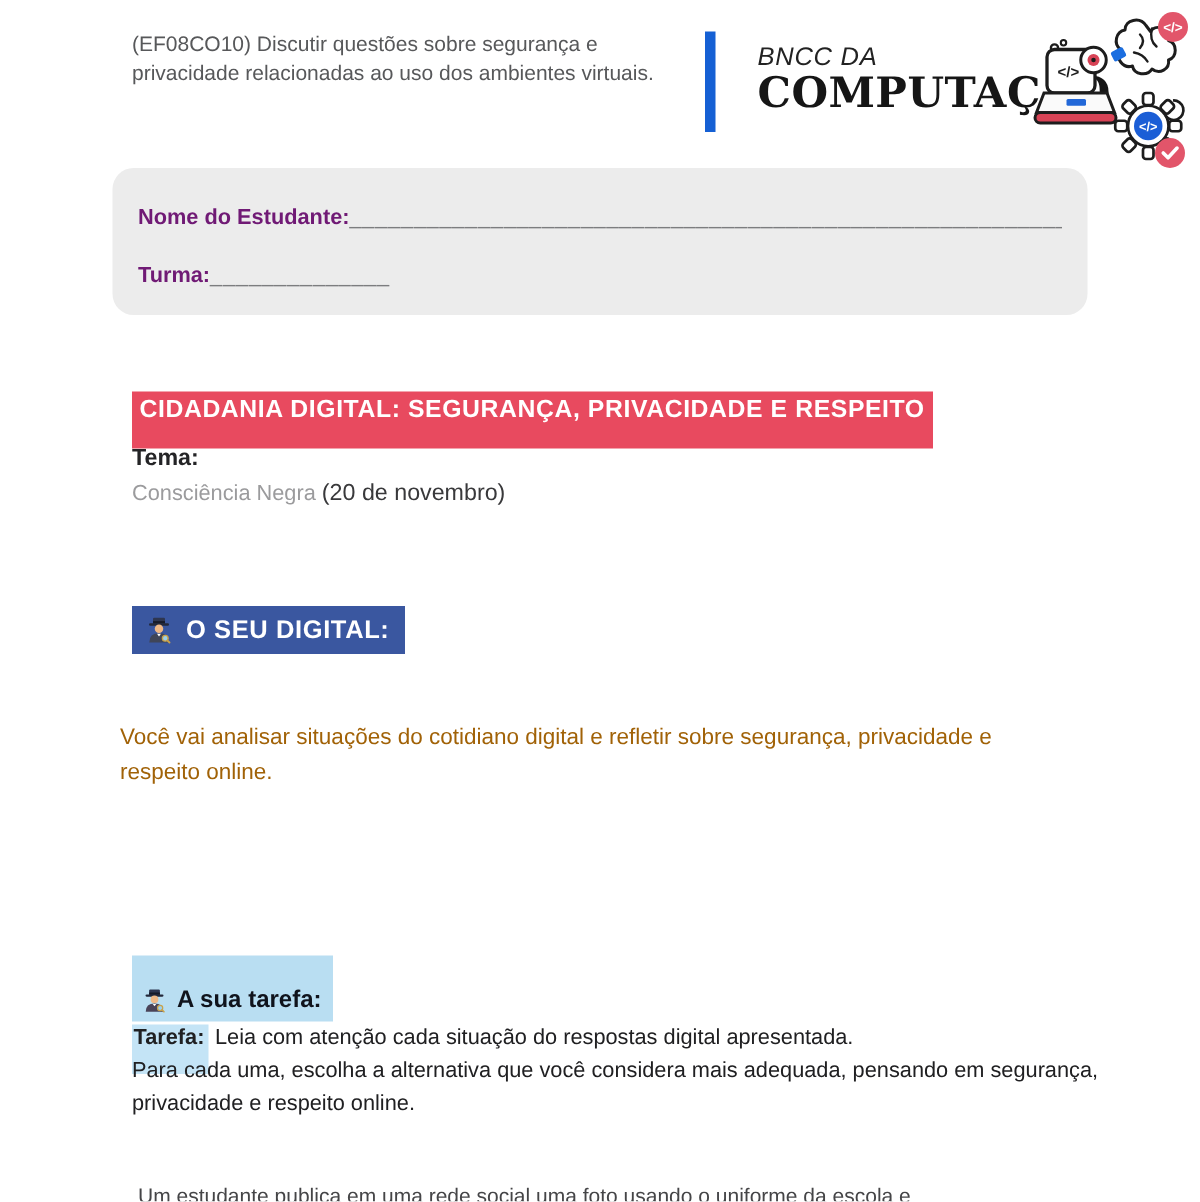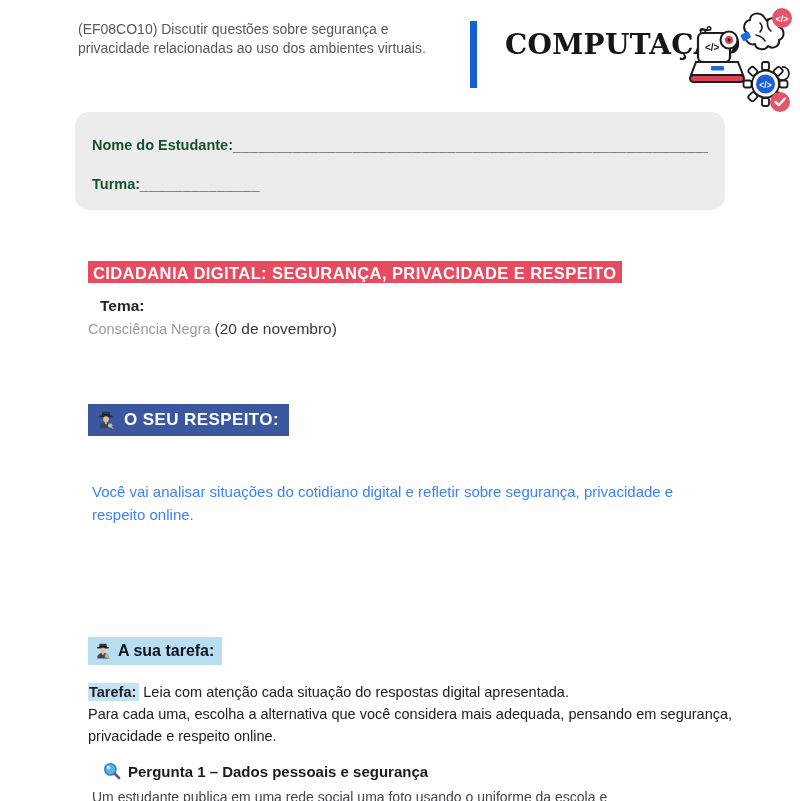--- a/index.html
+++ b/index.html
@@ -2,21 +2,21 @@
 <html><head>
 <meta charset="utf-8">
 <style>
   html,body{margin:0;padding:0;background:#ffffff;}
   .page{
     position:relative;width:800px;height:801px;overflow:hidden;background:#ffffff;
     font-family:"Liberation Sans",sans-serif;color:#222;
   }
   
   .objective{
-    position:absolute;left:78px;top:20px;width:362px;
+    position:absolute;left:88px;top:20px;width:362px;
     font-size:14px;line-height:1.38;color:#57585a;
   }
   .blue-bar{position:absolute;left:470px;top:21px;width:7px;height:67px;background:#1560d4;}
   .logo{position:absolute;left:505px;top:29px;color:#161616;line-height:1;}
   .logo-top{font-style:italic;font-size:17px;letter-spacing:.5px;font-weight:400;color:#222;}
   .logo-bottom{font-family:"DejaVu Serif","Liberation Serif",serif;font-weight:700;font-size:28px;letter-spacing:.3px;margin-top:2px;}
   .hdr-icon{position:absolute;}
   .laptop-icon{left:688px;top:25px;}
   .brain-icon{left:740px;top:5px;}
   .gear-icon{left:738px;top:59px;}
@@ -24,76 +24,77 @@
   .student-box{
     position:absolute;left:75px;top:112px;width:650px;height:98px;
     background:#ececec;border-radius:14px;
   }
   .sb-row{
     position:absolute;left:17px;white-space:nowrap;overflow:hidden;width:616px;
     font-size:14.5px;color:#58595b;
   }
   .sb-row.name{top:25px;}
   .sb-row.class{top:64px;}
-  .sb-label{font-weight:700;color:#14532d;}
+  .sb-label{font-weight:700;color:#701a75;}
   .sb-blank{color:#7c7d7f;letter-spacing:.5px;}
   
   .title-banner{
     position:absolute;left:88px;top:261px;display:inline-block;
     background:#e84a5f;color:#ffffff;font-weight:700;font-size:16.5px;letter-spacing:.4px;
-    padding:3px 6px 0 5px;
-  }
-  
-  .tema-label{position:absolute;left:100px;top:297px;font-weight:700;font-size:15.5px;color:#242426;}
+    padding:3px 6px 16px 5px;
+  }
+  
+  .tema-label{position:absolute;left:88px;top:297px;font-weight:700;font-size:15.5px;color:#242426;}
   .tema-value{position:absolute;left:88px;top:320px;font-size:15px;}
   .tema-muted{color:#9b9b9d;font-size:14.5px;margin-top:36px;}
   .tema-strong{color:#39393b;font-size:15.5px;margin-top:40px;}
   
   .desafio-heading{
     position:absolute;left:88px;top:404px;height:32px;
     display:inline-flex;align-items:center;gap:8px;padding:0 10px 0 8px;
     background:#3a57a0;color:#ffffff;font-weight:700;font-size:17px;letter-spacing:.4px;
   }
   .tarefa-heading{
     position:absolute;left:88px;top:637px;height:28px;
-    display:inline-flex;align-items:center;gap:6px;padding:0 8px 0 6px;
+    display:inline-flex;align-items:center;gap:6px;padding:16px 8px 0 6px;
     background:#b9def2;color:#10131c;font-weight:700;font-size:16px;
   }
   
   .desafio-body{
-    position:absolute;left:92px;top:480px;width:600px;
-    font-size:15px;line-height:1.55;color:#3b82f6;
+    position:absolute;left:80px;top:480px;width:600px;
+    font-size:15px;line-height:1.55;color:#a16207;
   }
   .desafio-body p{margin:0;}
   .tarefa-body{
     position:absolute;left:88px;top:682px;width:660px;
     font-size:14.5px;line-height:1.5;color:#202022;
   }
   .tarefa-body p{margin:0;}
-  .hl-label{background:#c4e4f6;font-weight:700;padding:1px 3px 1px 1px;}
+  .hl-label{background:#c4e4f6;font-weight:700;padding:1px 3px 16px 1px;}
   
   .q1-heading{
     position:absolute;left:103px;top:762px;display:flex;align-items:center;gap:7px;
     font-weight:700;font-size:15px;color:#1b1b1d;
   }
   .q1-partial{
     position:absolute;left:92px;top:789px;width:660px;
     font-size:14px;color:#454547;white-space:nowrap;
   }
   svg{display:block;}
 </style>
 </head>
 <body>
 
 <div class="page">
 
   <div class="objective">(EF08CO10) Discutir questões sobre segurança e privacidade relacionadas ao uso dos ambientes virtuais.</div>
   <div class="blue-bar"></div>
 
   <div class="logo">
+    <div class="logo-top">BNCC DA</div>
     <div class="logo-bottom">COMPUTAÇÃO</div>
   </div>
 
   <div class="hdr-icon laptop-icon">
     <svg width="58" height="64" viewBox="0 0 58 64">
       <circle cx="15" cy="7" r="2.4" fill="#fff" stroke="#1d1d1d" stroke-width="1.6"></circle>
       <circle cx="21" cy="3.5" r="1.8" fill="#fff" stroke="#1d1d1d" stroke-width="1.4"></circle>
       <rect x="10" y="8" width="32" height="29" rx="5" fill="#ffffff" stroke="#1d1d1d" stroke-width="2.2"></rect>
       <text x="17" y="26" font-family="Liberation Sans,sans-serif" font-weight="bold" font-size="10" fill="#1d1d1d">&lt;/&gt;</text>
       <circle cx="41" cy="15" r="8.5" fill="#ffffff" stroke="#1d1d1d" stroke-width="2"></circle>
@@ -158,21 +159,21 @@
         <path d="M7.2,7 L7.2,3.2 Q7.2,2.2 8.2,2.2 L15.8,2.2 Q16.8,2.2 16.8,3.2 L16.8,7 Z" fill="#2e3650"></path>
         <rect x="7.2" y="4.9" width="9.6" height="1.9" fill="#171b29"></rect>
         <rect x="4" y="6.6" width="16" height="2" rx="1" fill="#23283a"></rect>
         <circle cx="12" cy="11" r="3.4" fill="#f0b987"></circle>
         <path d="M4.2,22 Q4.2,14.6 12,14.6 Q19.8,14.6 19.8,22 Z" fill="#3f4558"></path>
         <path d="M10.4,15 L12,17.2 L13.6,15 Z" fill="#ffffff"></path>
         <circle cx="17" cy="18.6" r="2.3" fill="#9ad1f0" stroke="#caa24a" stroke-width="1.1"></circle>
         <line x1="18.7" y1="20.4" x2="20.4" y2="22" stroke="#caa24a" stroke-width="1.5" stroke-linecap="round"></line>
       </svg>
     </span>
-    <span>O SEU RESPEITO:</span>
+    <span>O SEU DIGITAL:</span>
   </div>
 
   <div class="desafio-body">
     <p>Você vai analisar situações do cotidiano digital e refletir sobre segurança, privacidade e respeito online.</p>
   </div>
 
   <div class="tarefa-heading">
     <span>
       <svg width="18" height="18" viewBox="0 0 24 24">
         <path d="M7.2,7 L7.2,3.2 Q7.2,2.2 8.2,2.2 L15.8,2.2 Q16.8,2.2 16.8,3.2 L16.8,7 Z" fill="#2e3650"></path>
@@ -186,26 +187,16 @@
       </svg>
     </span>
     <span>A sua tarefa:</span>
   </div>
 
   <div class="tarefa-body">
     <p><span class="hl-label">Tarefa:</span><span> Leia com atenção cada situação do respostas digital apresentada.</span></p>
     <p>Para cada uma, escolha a alternativa que você considera mais adequada, pensando em segurança, privacidade e respeito online.</p>
   </div>
 
-  <div class="q1-heading">
-    <span>
-      <svg width="18" height="18" viewBox="0 0 22 22">
-        <circle cx="9" cy="9" r="6.8" fill="#5db3e8" stroke="#2f86c9" stroke-width="2"></circle>
-        <circle cx="6.8" cy="6.8" r="2.1" fill="#cfeafa"></circle>
-        <line x1="14.4" y1="14.4" x2="19.6" y2="19.6" stroke="#6f4d9e" stroke-width="3.2" stroke-linecap="round"></line>
-      </svg>
-    </span>
-    <span>Pergunta 1 – Dados pessoais e segurança</span>
-  </div>
 
   <div class="q1-partial">Um estudante publica em uma rede social uma foto usando o uniforme da escola e</div>
 
 </div>
 
 </body></html>

